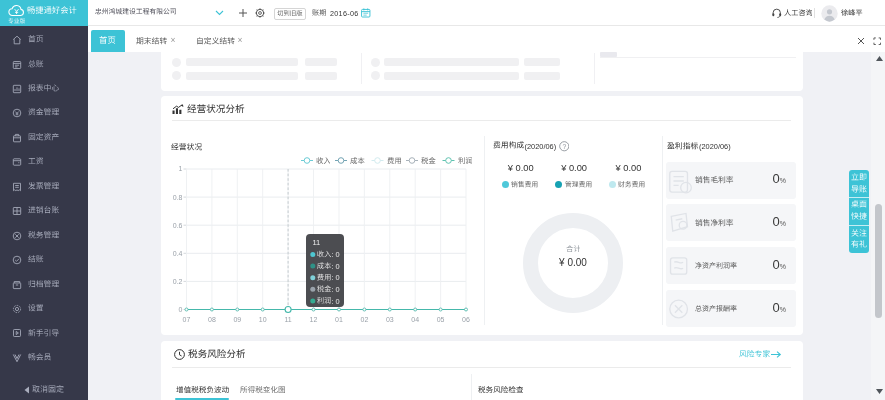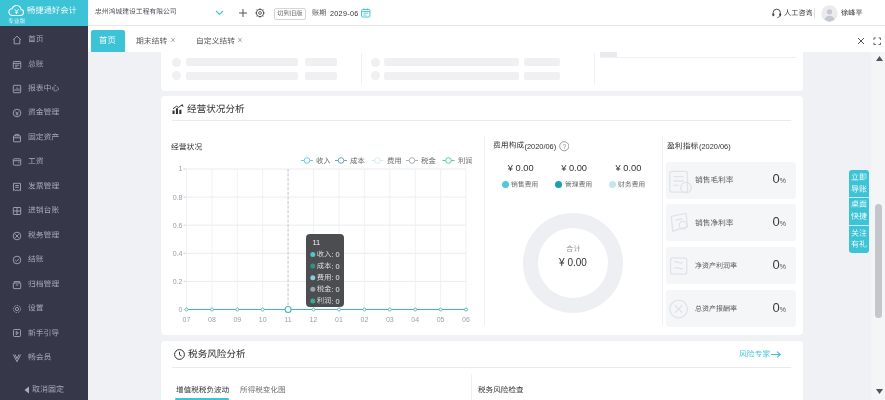--- a/index.html
+++ b/index.html
@@ -73,21 +73,21 @@
       <path transform="translate(12.8,5.5) scale(0.006400)" d="M115 -800V80H194V-800ZM351 -771V78H427V4H809V70H888V-771ZM427 -67V-358H809V-67ZM427 -428V-700H809V-428Z"></path>
       <path transform="translate(19.2,5.5) scale(0.006400)" d="M105 -820V-422C105 -271 96 -91 30 37C47 47 72 69 84 83C143 -20 164 -151 171 -283H309V79H378V-351H173L174 -423V-496H439V-563H351V-842H282V-563H174V-820ZM852 -479C830 -365 792 -268 743 -188C694 -272 659 -371 636 -479ZM483 -772V-427C483 -278 474 -90 397 43C415 52 444 72 457 85C543 -58 555 -259 555 -427V-479H576C602 -345 642 -226 700 -128C646 -61 583 -11 514 21C530 35 549 64 559 82C627 47 689 -2 742 -65C789 -3 845 46 912 82C923 63 946 36 963 22C893 -11 834 -60 786 -123C857 -228 908 -365 932 -539L887 -551L875 -548H555V-712C692 -723 841 -742 948 -768L901 -832C800 -806 630 -784 483 -772Z"></path>
     </svg>
   </div>
 <div class="abs" style="left:311.5px;top:9.3px;width:14px;height:9px">
     <svg width="14.4" height="9.0" viewBox="0 0 14.4 9.0" xmlns="http://www.w3.org/2000/svg" fill="#555">
       <path transform="translate(0.0,6.2) scale(0.007200)" d="M213 -666V-380C213 -252 203 -71 37 29C51 40 70 62 78 74C254 -41 273 -233 273 -380V-666ZM249 -130C295 -75 349 1 372 49L423 8C398 -37 342 -110 296 -164ZM85 -793V-177H144V-731H338V-180H398V-793ZM841 -796C791 -696 706 -599 617 -537C634 -524 660 -496 672 -482C761 -552 853 -661 911 -774ZM500 85C516 72 545 60 738 -19C734 -35 731 -64 731 -85L584 -32V-381H666C711 -191 793 -29 914 58C926 39 949 13 965 0C854 -72 776 -217 735 -381H945V-451H584V-820H513V-451H424V-381H513V-42C513 -2 487 16 469 24C481 39 495 68 500 85Z"></path>
       <path transform="translate(7.2,6.2) scale(0.007200)" d="M178 -143C148 -76 95 -9 39 36C57 47 87 68 101 80C155 30 213 -47 249 -123ZM321 -112C360 -65 406 1 424 42L486 6C465 -35 419 -97 379 -143ZM855 -722V-561H650V-722ZM580 -790V-427C580 -283 572 -92 488 41C505 49 536 71 548 84C608 -11 634 -139 644 -260H855V-17C855 -1 849 3 835 4C820 5 769 5 716 3C726 23 737 56 740 76C813 76 861 75 889 62C918 50 927 27 927 -16V-790ZM855 -494V-328H648C650 -363 650 -396 650 -427V-494ZM387 -828V-707H205V-828H137V-707H52V-640H137V-231H38V-164H531V-231H457V-640H531V-707H457V-828ZM205 -640H387V-551H205ZM205 -491H387V-393H205ZM205 -332H387V-231H205Z"></path>
     </svg>
   </div>
-<div class="abs" style="left:330px;top:8.9px;font-size:7.2px;color:#333;letter-spacing:.3px">2029-06</div>
+<div class="abs" style="left:330px;top:8.9px;font-size:7.2px;color:#333;letter-spacing:.3px">2016-06</div>
 <div class="abs" style="left:361px;top:8px">
     <svg width="9.5" height="9.5" viewBox="0 0 10 10" xmlns="http://www.w3.org/2000/svg">
 <rect x="0.6" y="1.5" width="8.8" height="8" rx="1" fill="none" stroke="#3dc3d6" stroke-width="1"></rect>
 <path d="M0.6 3.8 H9.4 M3 0.5 V2.5 M7 0.5 V2.5" stroke="#3dc3d6" stroke-width="1" fill="none"></path>
 <path d="M2.5 5.5 H7.5 M2.5 7.5 H6" stroke="#3dc3d6" stroke-width="0.8"></path>
 </svg>
   </div>
 <div class="abs" style="left:772px;top:7.5px">
     <svg width="9.5" height="10" viewBox="0 0 10 10.5" xmlns="http://www.w3.org/2000/svg">
 <path d="M1.2 6.2 V5 A3.8 3.8 0 0 1 8.8 5 V6.2" fill="none" stroke="#444" stroke-width="1"></path>

